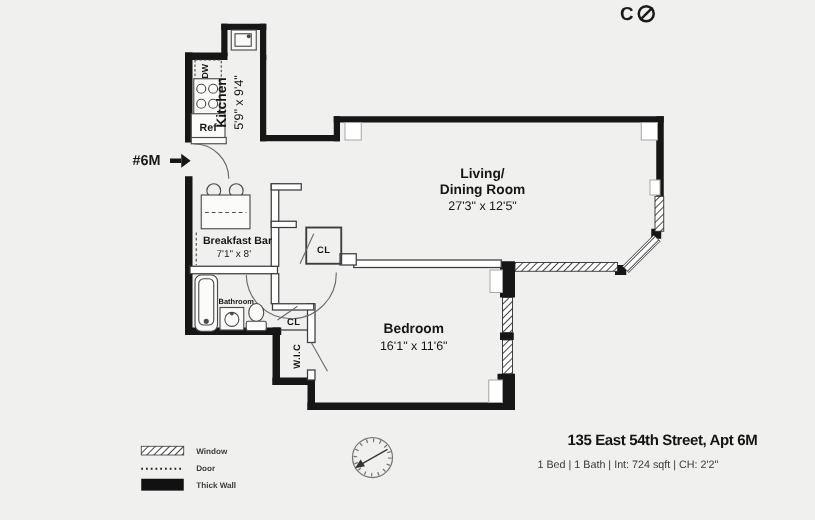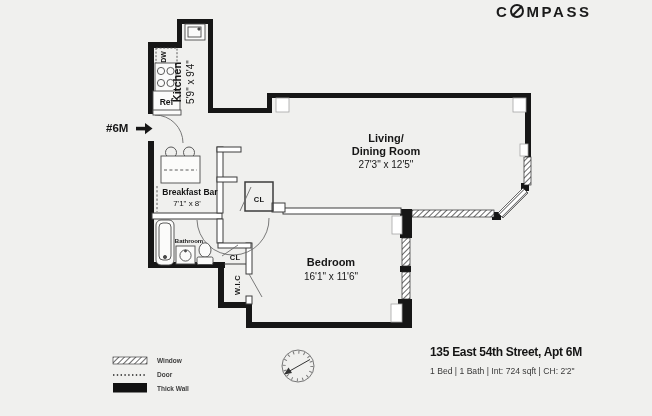--- a/index.html
+++ b/index.html
@@ -18,21 +18,21 @@
   .logo-o{
     display:inline-block;width:10px;height:10px;border:2px solid #1a1a1a;
     border-radius:50%;position:relative;margin:0 2.5px 0 0.5px;
   }
   .logo-o .slash{
     position:absolute;left:-2px;top:4px;width:14px;height:1.8px;background:#1a1a1a;
     transform:rotate(-45deg);
   }
   
   .listing{position:absolute;left:430px;top:345px;width:218px;}
-  .addr1{font-size:12px;font-weight:700;letter-spacing:-0.3px;color:#141414;}
+  .addr1{font-size:12px;font-weight:700;letter-spacing:-0.3px;color:#141414;margin-left:24px;}
   .addr2{font-size:13.5px;font-weight:700;letter-spacing:0.7px;margin-top:2px;color:#141414;}
   .addr3{font-size:8.6px;font-weight:400;letter-spacing:0px;margin-top:7px;color:#3a3a3a;}
   
   svg{position:absolute;left:0;top:0;}
   svg text{font-family:"Liberation Sans",sans-serif;fill:#161616;}
   .room-name{font-size:11px;font-weight:700;}
   .room-dims{font-size:10px;font-weight:400;}
   .sm-name{font-size:8.5px;font-weight:700;}
   .sm-dims{font-size:8px;font-weight:400;}
   .tiny{font-size:6px;font-weight:700;}
@@ -43,21 +43,20 @@
   .legend-label{font-size:6.5px;font-weight:700;fill:#3d3d3d;}
 </style>
 </head>
 <body>
 
 <div class="logo">
   <span>C</span>
   <span class="logo-o">
       <span class="slash"></span>
     </span>
-  <span>MPASS</span>
 </div>
 
 <svg width="652" height="416" viewBox="0 0 652 416">
   <defs>
     <pattern id="hatch" patternUnits="userSpaceOnUse" width="4" height="4" patternTransform="rotate(45)">
       <rect width="4" height="4" fill="#ffffff"></rect>
       <line x1="0" y1="0" x2="0" y2="4" stroke="#2a2a2a" stroke-width="1.4"></line>
     </pattern>
   </defs>
 

